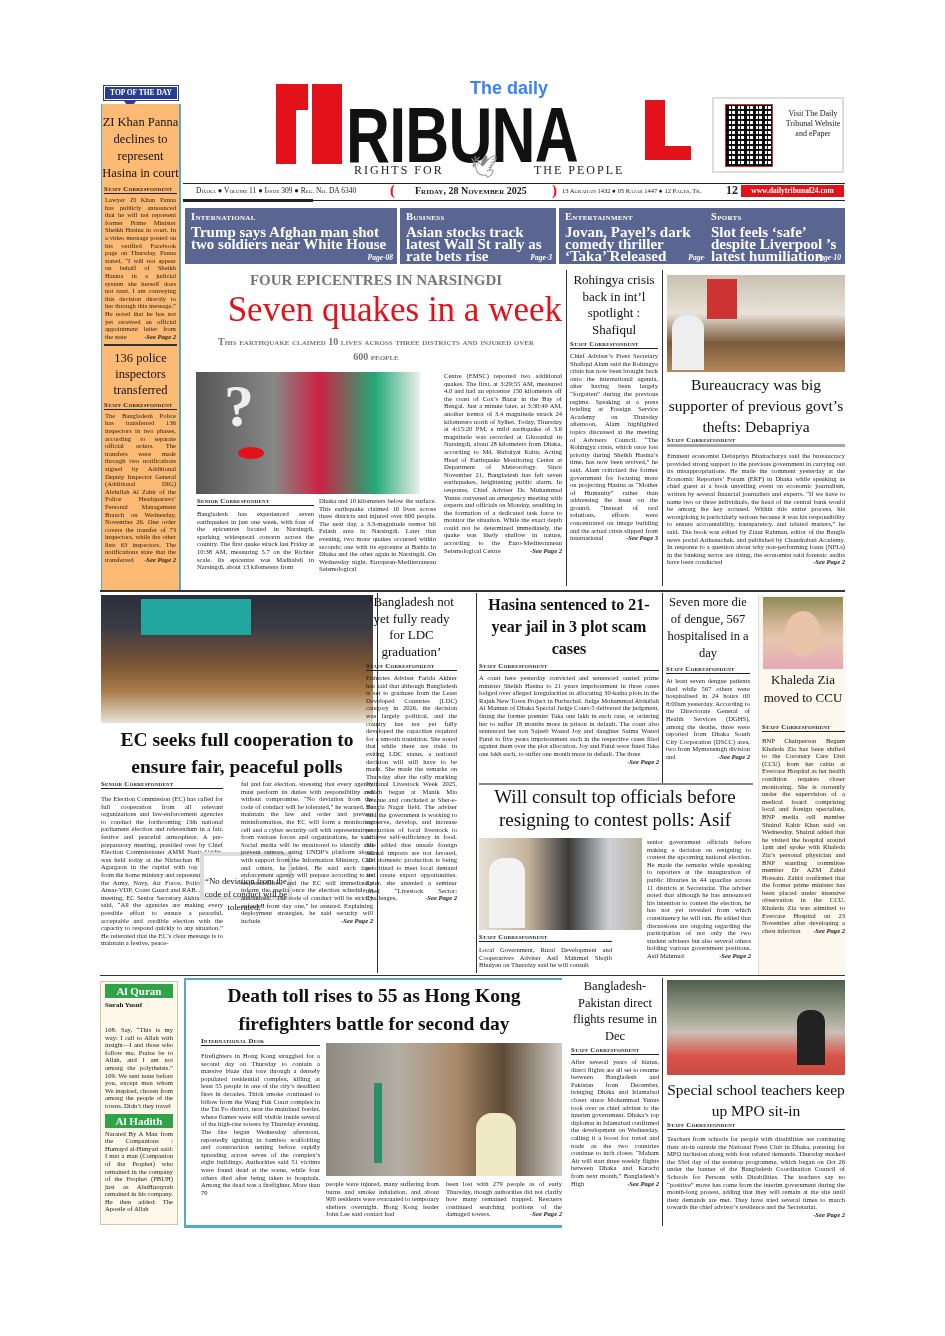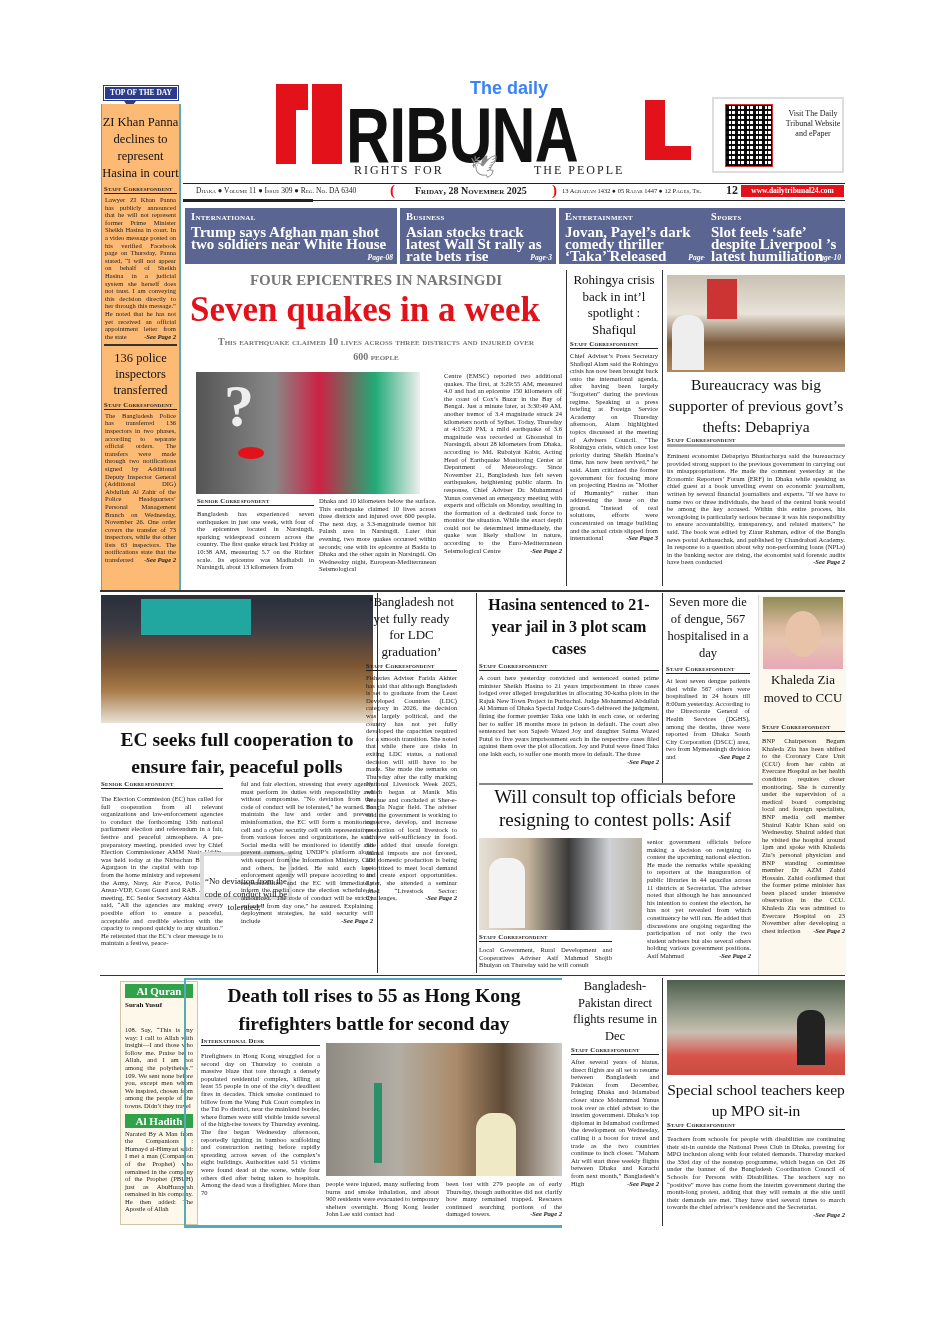--- a/index.html
+++ b/index.html
@@ -88,21 +88,21 @@
   <div class="hl" style="font-size:12.5px;line-height:17px;margin:10px 0 0">ZI Khan Panna declines to represent Hasina in court</div>
   <div class="byline" style="margin:3px 2px 2px">Staff Correspondent</div>
   <div class="body-text" style="padding:0 3px"><span>Lawyer ZI Khan Panna has publicly announced that he will not represent former Prime Minister Sheikh Hasina in court. In a video message posted on his verified Facebook page on Thursday, Panna stated, “I will not appear on behalf of Sheikh Hasina in a judicial system she herself does not trust. I am conveying this decision directly to her through this message.” He noted that he has not yet received an official appointment letter from the state</span> <span class="see">-See Page 2</span></div>
   <div style="height:1.5px;background:#333;margin:4px 2px"></div>
   <div class="hl" style="font-size:12.5px;line-height:16px">136 police inspectors transferred</div>
   <div class="byline" style="margin:3px 2px 2px">Staff Correspondent</div>
   <div class="body-text" style="padding:0 3px"><span>The Bangladesh Police has transferred 136 inspectors in two phases, according to separate official orders. The transfers were made through two notifications signed by Additional Deputy Inspector General (Additional DIG) Abdullah Al Zahir of the Police Headquarters’ Personal Management Branch on Wednesday, November 26. One order covers the transfer of 73 inspectors, while the other lists 63 inspectors. The notifications state that the transferred</span> <span class="see">-See Page 2</span></div>
 </div>
 
 <div class="abs" style="left:190px;top:272px;width:372px;text-align:center;font-size:15px;font-weight:bold;color:#777">FOUR EPICENTRES IN NARSINGDI</div>
-<div class="abs" style="left:190px;top:290px;width:372px;text-align:left;font-size:35px;font-weight:bold;color:#e3121a;line-height:40px">Seven quakes in a week</div>
+<div class="abs" style="left:190px;top:290px;width:372px;text-align:right;font-size:35px;font-weight:normal;color:#e3121a;line-height:40px">Seven quakes in a week</div>
 <div class="abs" style="left:215px;top:334px;width:322px;text-align:center;font-size:10px;font-weight:bold;font-variant:small-caps;color:#777;line-height:15px">This earthquake claimed 10 lives across three districts and injured over 600 people</div>
 <div class="photo" style="left:196px;top:372px;width:224px;height:122px;background:linear-gradient(90deg,#555 0%,#888 35%,#c24 55%,#2a7 80%,#eee 100%)">
   <div style="position:absolute;left:28px;top:0;font-size:60px;color:#eee;font-weight:bold">?</div>
   <div style="position:absolute;left:42px;top:75px;width:26px;height:12px;border-radius:50%;background:#e3121a"></div>
 </div>
 <div class="abs" style="left:197px;top:497px;width:117px">
     <div class="byline">Senior Correspondent</div>
   </div>
 <div class="abs body-text" style="left:197px;top:510px;width:117px">Bangladesh has experienced seven earthquakes in just one week, with four of the epicentres located in Narsingdi, sparking widespread concern across the country. The first quake struck last Friday at 10:38 AM, measuring 5.7 on the Richter scale. Its epicentre was Madhabdi in Narsingdi, about 13 kilometers from</div>
 <div class="abs body-text" style="left:319px;top:497px;width:117px">Dhaka and 10 kilometers below the surface. This earthquake claimed 10 lives across three districts and injured over 600 people. The next day, a 3.3-magnitude tremor hit Palash area in Narsingdi. Later that evening, two more quakes occurred within seconds; one with its epicentre at Badda in Dhaka and the other again in Narsingdi. On Wednesday night, European-Mediterranean Seismological</div>
@@ -176,21 +176,21 @@
   <div style="position:absolute;left:10px;top:20px;width:36px;height:70px;background:#f3f3f3;border-radius:14px 14px 0 0"></div>
 </div>
 <div class="abs" style="left:479px;top:933px;width:133px">
     <div class="byline">Staff Correspondent</div>
   </div>
 <div class="abs body-text" style="left:479px;top:946px;width:133px">Local Government, Rural Development and Cooperatives Adviser Asif Mahmud Shojib Bhuiyan on Thursday said he will consult</div>
 <div class="abs body-text" style="left:647px;top:838px;width:104px;text-indent:0"><span>senior government officials before making a decision on resigning to contest the upcoming national election. He made the remarks while speaking to reporters at the inauguration of public libraries in 44 upazilas across 11 districts at Secretariat. The adviser noted that although he has announced his intention to contest the election, he has not yet revealed from which constituency he will run. He added that discussions are ongoing regarding the participation of not only the two student advisers but also several others holding various government positions. Asif Mahmud</span> <span class="see">-See Page 2</span></div>
 
 <div class="hrule" style="left:100px;top:975px;width:745px;height:1px"></div>
 
-<div class="sidebox" style="left:120px;top:981px;width:78px;height:244px">
+<div class="sidebox" style="left:100px;top:981px;width:78px;height:244px">
   <div class="green-h">Al Quran</div>
   <div style="font-size:7px;font-weight:bold;margin:3px 4px 17px">Surah Yusuf</div>
   <div class="body-text" style="padding:0 4px">108. Say, “This is my way: I call to Allah with insight—I and those who follow me. Praise be to Allah, and I am not among the polytheists.” 109. We sent none before you, except men whom We inspired, chosen from among the people of the towns. Didn’t they travel</div>
   <div class="green-h" style="margin-top:4px">Al Hadith</div>
   <div class="body-text" style="padding:0 4px">Narated By A Man from the Companions : Humayd al-Himyari said: I met a man (Companion of the Prophet) who remained in the company of the Prophet (PBUH) just as AbuHurayrah remained in his company. He then added: The Apostle of Allah</div>
 </div>
 
 <div class="abs" style="left:184px;top:978px;width:378px;height:250px;border:2px solid #5ab;border-right:none;border-bottom:3px solid #5ab">
   <div class="hl" style="font-size:19.5px;font-weight:bold;line-height:28px;margin-top:2px">Death toll rises to 55 as Hong Kong firefighters battle for second day</div>
 </div>

